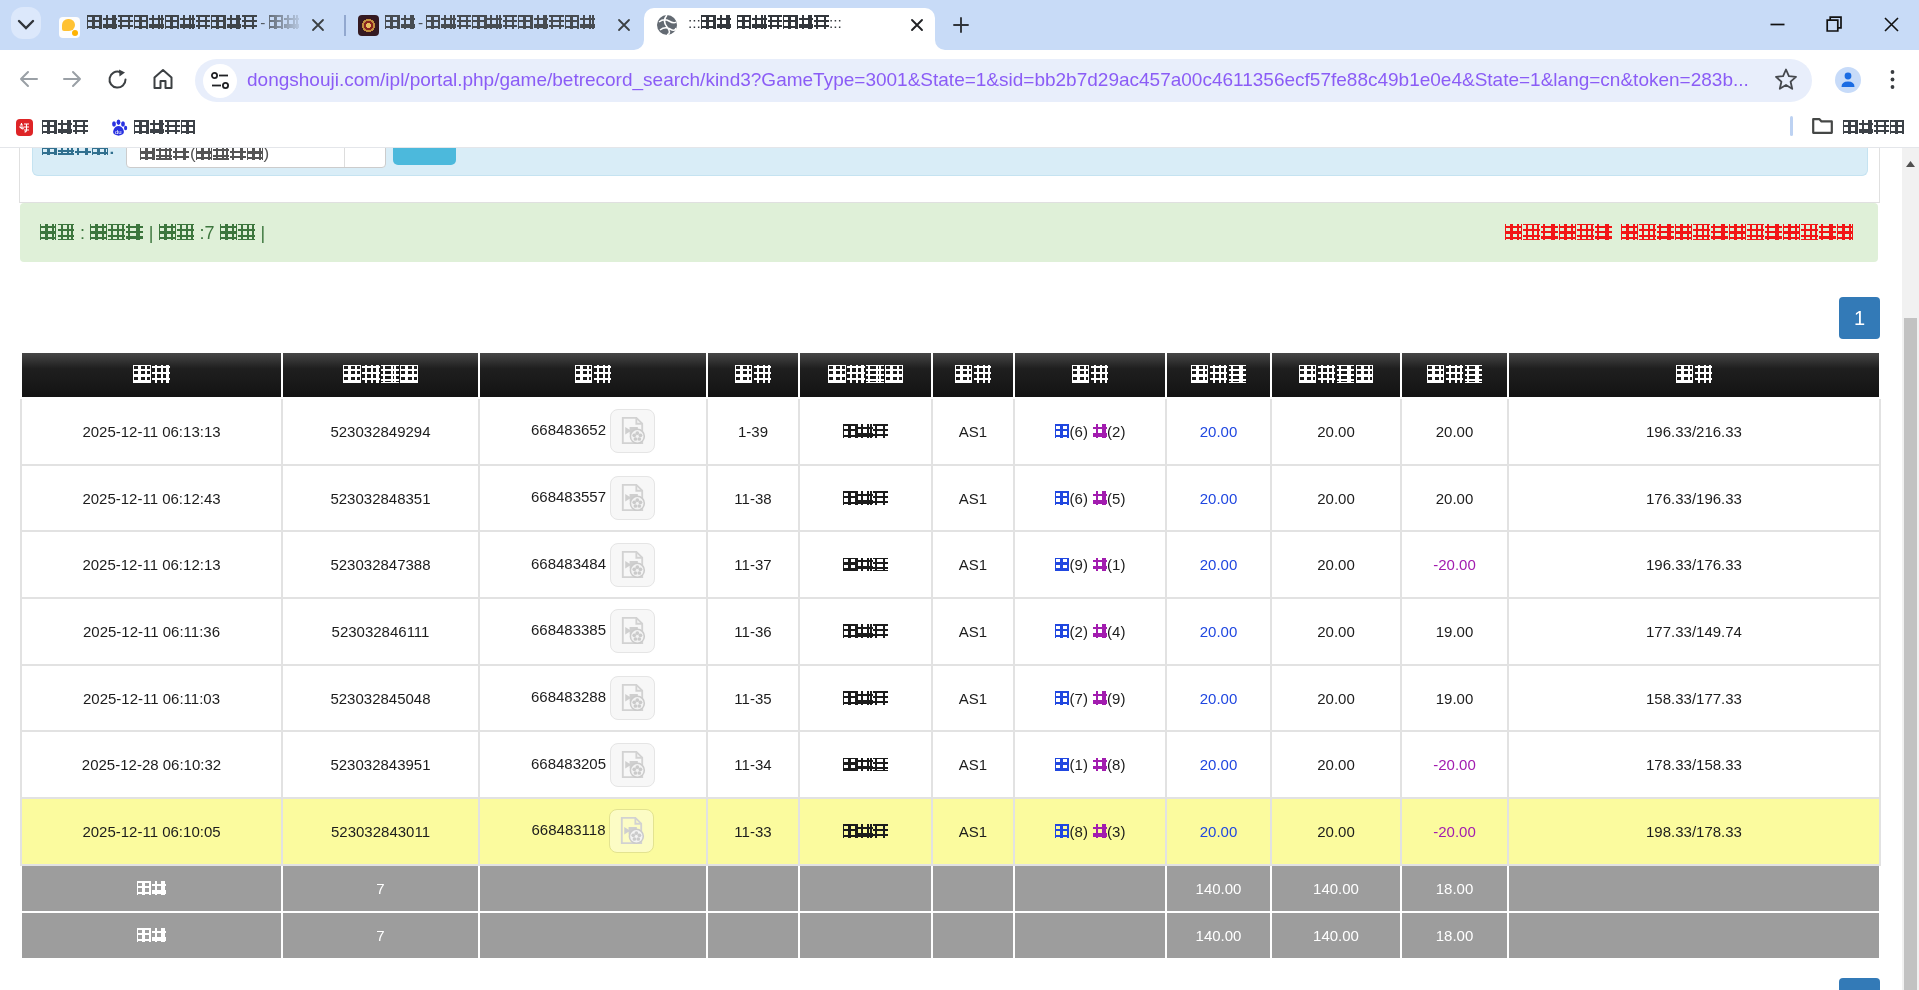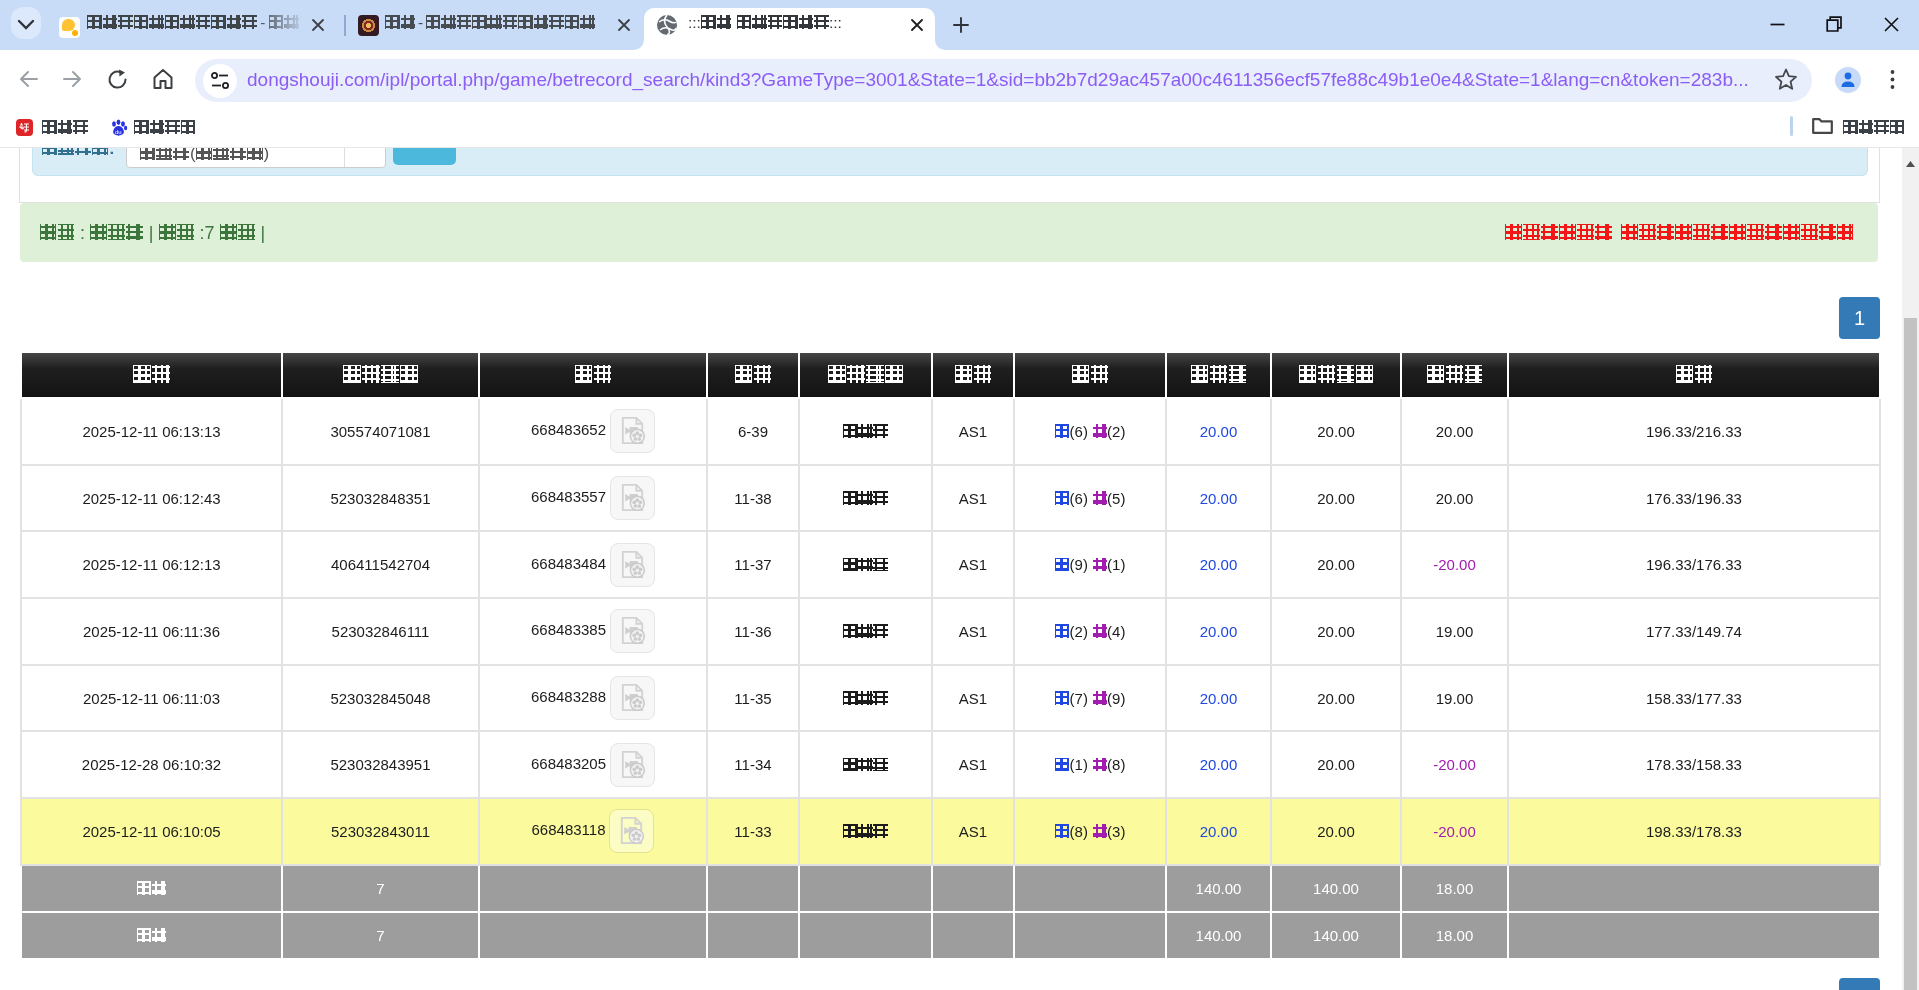--- a/index.html
+++ b/index.html
@@ -217,25 +217,25 @@
           <th><span class="cj "></span><span class="cj v2"></span></th>
           <th><span class="cj "></span><span class="cj v2"></span><span class="cj v3"></span></th>
           <th><span class="cj "></span><span class="cj v2"></span><span class="cj v3"></span><span class="cj "></span></th>
           <th><span class="cj "></span><span class="cj v2"></span><span class="cj v3"></span></th>
           <th><span class="cj "></span><span class="cj v2"></span></th>
         </tr>
       </thead>
    <tbody id="tb">
         <tr>
           <td>2025-12-11 06:13:13</td>
-          <td>305574071081</td>
+          <td>523032849294</td>
           <td>668483652<span class="vbtn"><svg width="31" height="31">
                 <use href="#vicon"></use>
               </svg></span></td>
-          <td>6-39</td>
+          <td>1-39</td>
           <td><span class="cj "></span><span class="cj v2"></span><span class="cj v3"></span></td>
           <td>AS1</td>
           <td><span class="blue"><span class="cj"></span></span>(6) <span class="red"><span class="cj v2"></span></span>(2)</td>
           <td><span class="blue">20.00</span></td>
           <td>20.00</td>
           <td>20.00</td>
           <td>196.33/216.33</td>
         </tr>
         <tr>
           <td>2025-12-11 06:12:43</td>
@@ -247,21 +247,21 @@
           <td><span class="cj "></span><span class="cj v2"></span><span class="cj v3"></span></td>
           <td>AS1</td>
           <td><span class="blue"><span class="cj"></span></span>(6) <span class="red"><span class="cj v2"></span></span>(5)</td>
           <td><span class="blue">20.00</span></td>
           <td>20.00</td>
           <td>20.00</td>
           <td>176.33/196.33</td>
         </tr>
         <tr>
           <td>2025-12-11 06:12:13</td>
-          <td>406411542704</td>
+          <td>523032847388</td>
           <td>668483484<span class="vbtn"><svg width="31" height="31">
                 <use href="#vicon"></use>
               </svg></span></td>
           <td>11-37</td>
           <td><span class="cj "></span><span class="cj v2"></span><span class="cj v3"></span></td>
           <td>AS1</td>
           <td><span class="blue"><span class="cj"></span></span>(9) <span class="red"><span class="cj v2"></span></span>(1)</td>
           <td><span class="blue">20.00</span></td>
           <td>20.00</td>
           <td><span class="red">-20.00</span></td>

